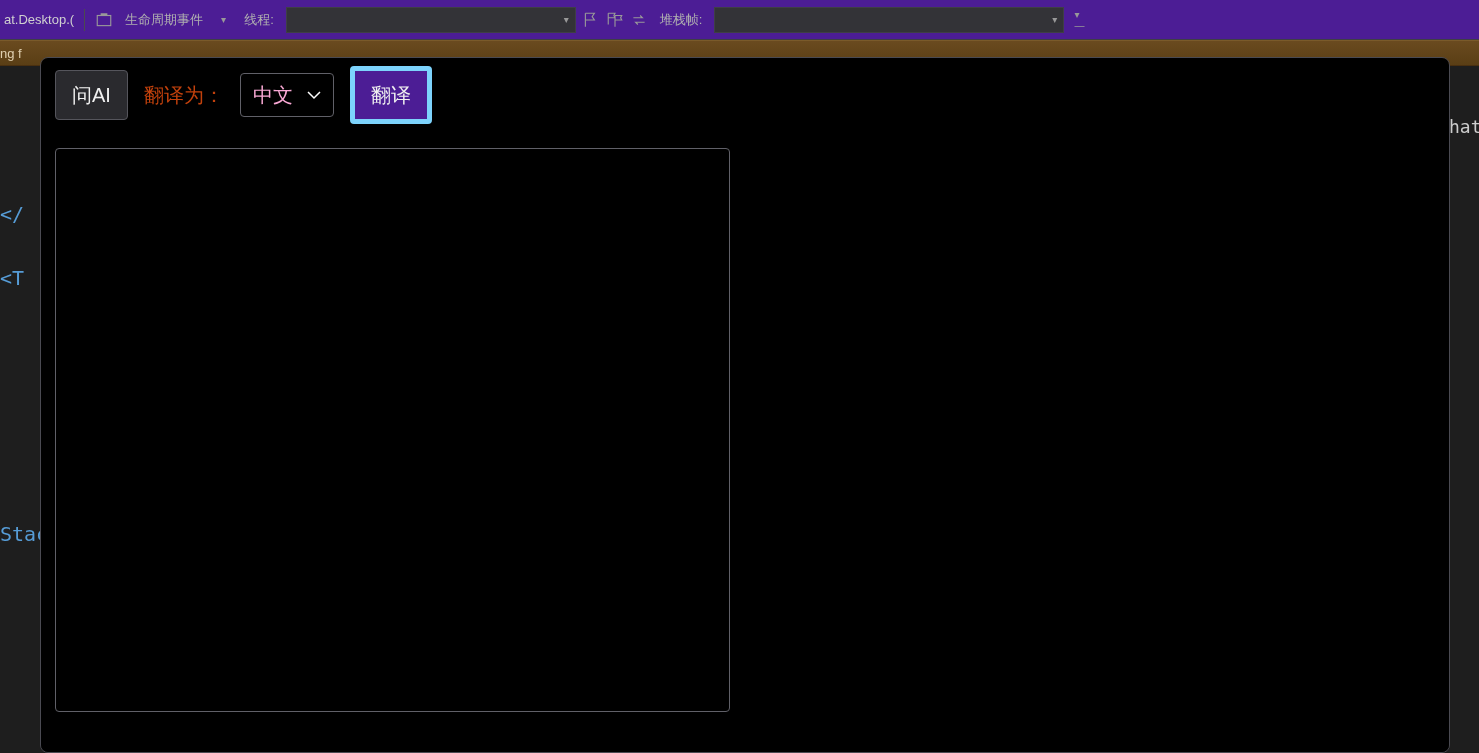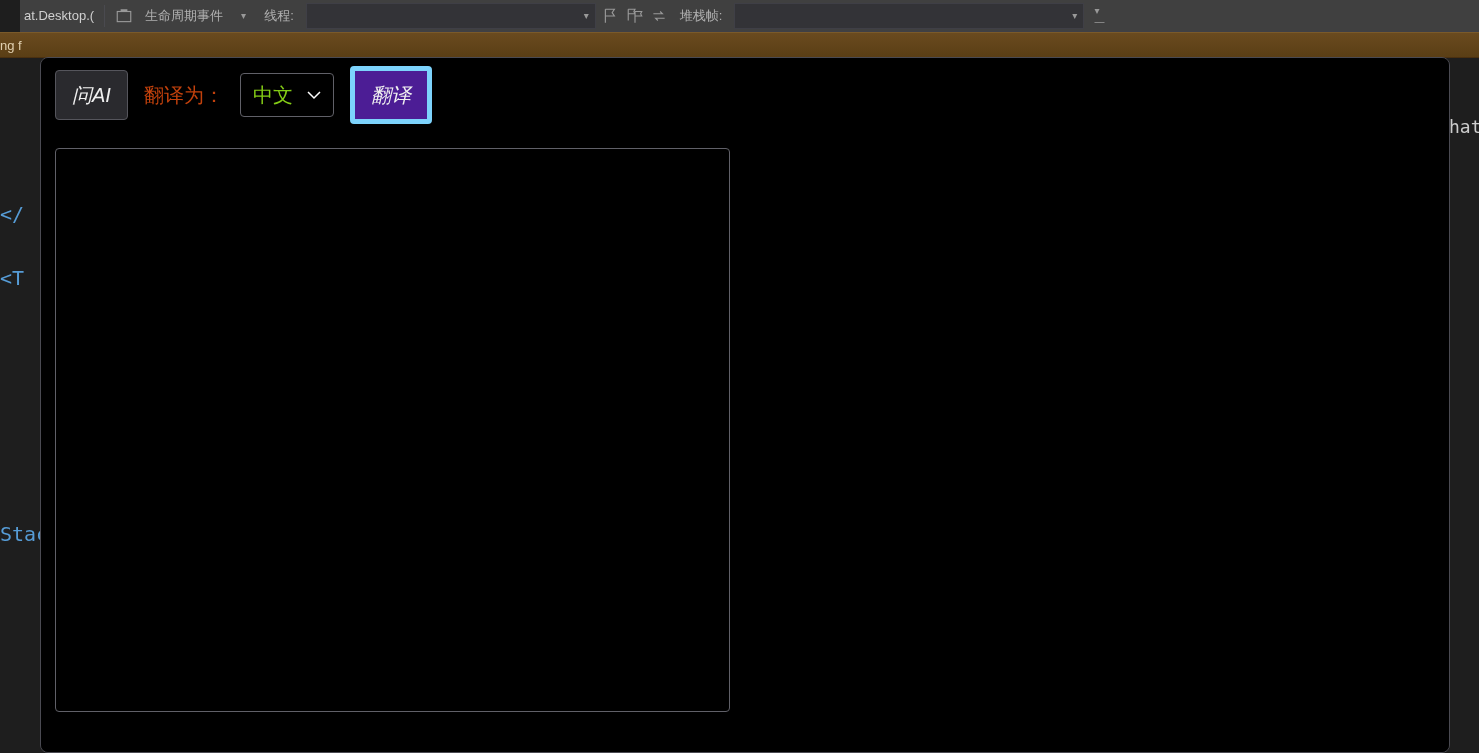--- a/index.html
+++ b/index.html
@@ -12,29 +12,28 @@
       height: 753px;
       background: #1e1e1e;
       font-family: "Segoe UI", "Microsoft YaHei", sans-serif;
       color: #cccccc;
       overflow: hidden;
       position: relative;
     }
     
     
     .vs-toolbar {
-      height: 32px;
-      background: #404040;
+      height: 40px;
+      background: #4c1d95;
       border-bottom: 1px solid #3f3f46;
       display: flex;
       align-items: center;
       padding: 0 4px;
       font-size: 13px;
       gap: 6px;
-      margin-left: 20px;
     }
     .vs-toolbar-item {
       color: #b0b0b0;
       padding: 2px 6px;
       display: flex;
       align-items: center;
       gap: 16px;
     }
     .vs-toolbar-separator {
       width: 1px;
@@ -217,35 +216,34 @@
       border-radius: 4px;
       color: #f0f0f0;
       font-size: 20px;
       padding: 24px 16px;
       font-family: inherit;
       display: flex;
       align-items: center;
       line-height: 1;
       height: 44px;
       cursor: pointer;
-      font-style: italic;
     }
     .btn-plain {
       background: #4c1d95;
       border: 5px solid #7dd3fc;
     }
     .label-text {
       color: #c2410c;
       font-size: 20px;
     }
     .combo {
       background: #000;
       border: 1px solid #606068;
       border-radius: 4px;
-      color: #84cc16;
+      color: #f9a8d4;
       font-size: 20px;
       padding: 8px 12px;
       display: flex;
       align-items: center;
       gap: 14px;
       height: 44px;
       cursor: pointer;
     }
     .combo svg { width: 14px; height: 10px; }
     

